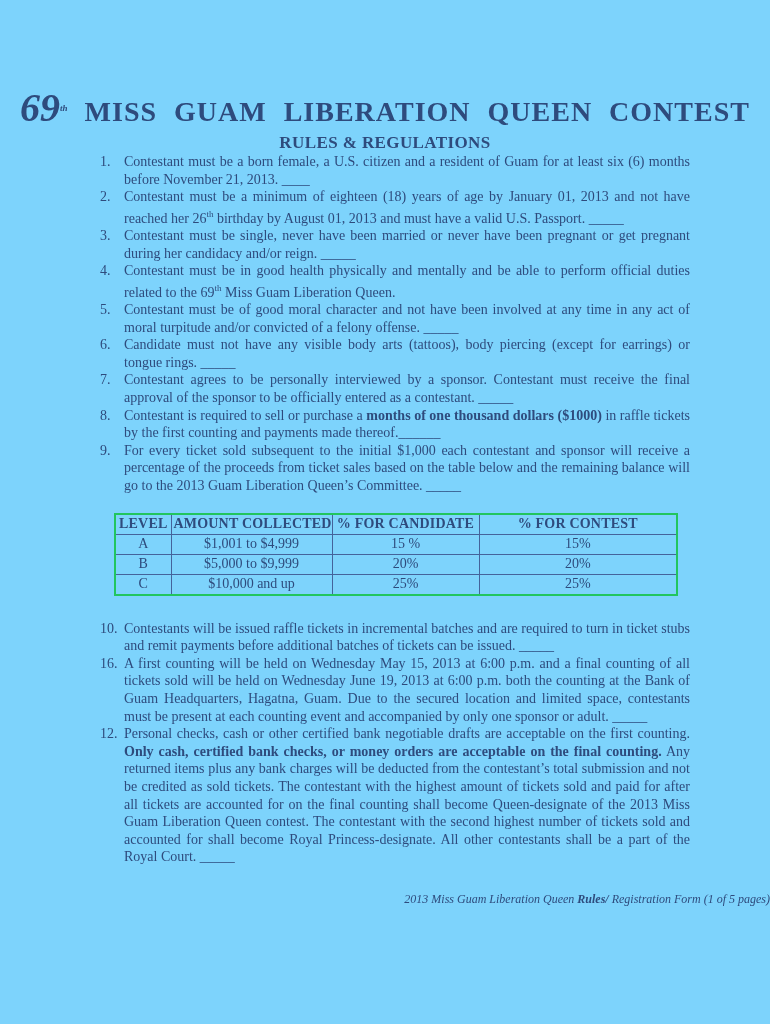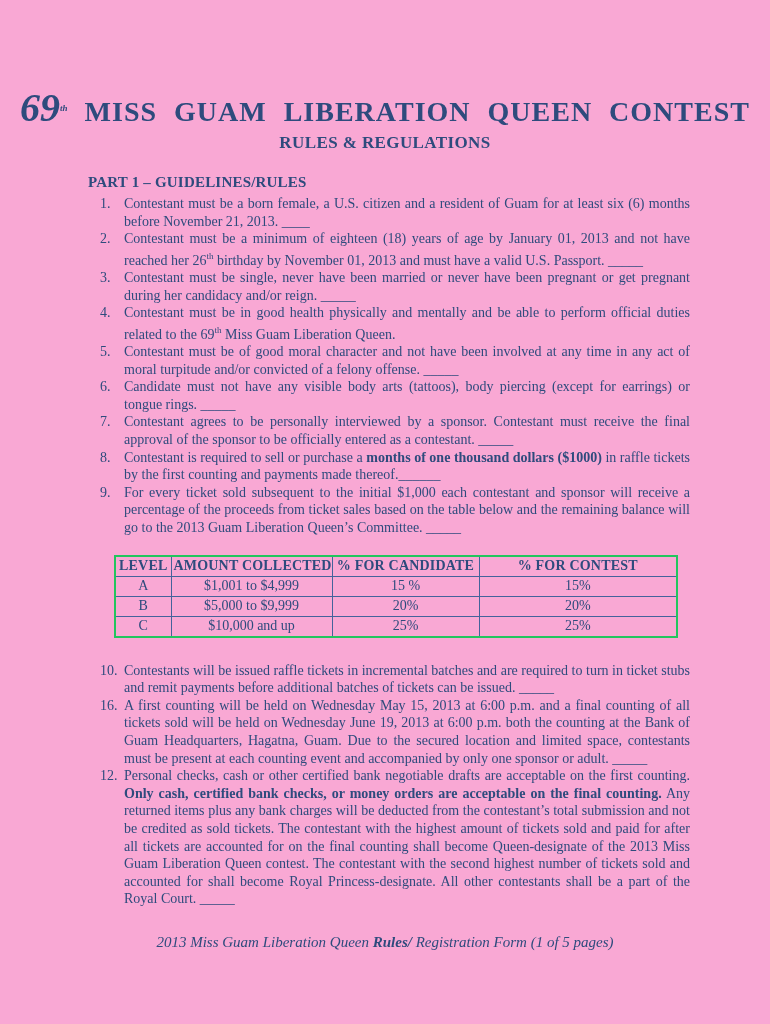--- a/index.html
+++ b/index.html
@@ -1,19 +1,19 @@
 <!DOCTYPE html>
 <html><head>
 <meta charset="utf-8">
 <style>
   html,body{margin:0;padding:0;background:#ffffff;}
   .page{
     position:relative;
     width:770px;height:1024px;
-    background:#f9a8d4;
+    background:#7dd3fc;
     color:#2e4b7d;
     font-family:"Liberation Serif", serif;
     box-sizing:border-box;
     padding-top:86px;
     overflow:hidden;
   }
   
   .doc-header{text-align:center;}
   .title{
     margin:0;
@@ -83,47 +83,46 @@
   }
   .ctable th{font-weight:bold;letter-spacing:0.2px;}
   .col-level{width:56px;}
   .col-amount{width:161px;}
   .col-candidate{width:147px;}
   .col-sponsor{width:198px;}
   .part2{margin-top:24px;}
   
   .footer{
     margin-top:26px;
-    text-align:center;
+    text-align:right;
     font-style:italic;
-    font-size:15px;
+    font-size:12px;
   }
 </style>
 </head>
 <body>
 
 <div class="page">
 
   <div class="doc-header">
     <h1 class="title"><span class="title-num"><em>69</em><sup class="title-sup">th</sup></span>
       <span class="title-text">MISS GUAM LIBERATION QUEEN CONTEST</span>
     </h1>
     <div class="subtitle">RULES &amp; REGULATIONS</div>
   </div>
 
-  <div class="section-heading">PART 1 – GUIDELINES/RULES</div>
 
   <div class="rules" id="rules-part1">
       <div class="rule-row">
         <div class="rule-num">1.</div>
         <div class="rule-text"><span>Contestant must be a born female, a U.S. citizen and a resident of Guam for at least six (6) months before November 21, 2013. ____</span></div>
       </div>
       <div class="rule-row">
         <div class="rule-num">2.</div>
-        <div class="rule-text"><span>Contestant must be a minimum of eighteen (18) years of age by January 01, 2013 and not have reached her 26</span><sup>th</sup><span> birthday by November 01, 2013 and must have a valid U.S. Passport. _____</span></div>
+        <div class="rule-text"><span>Contestant must be a minimum of eighteen (18) years of age by January 01, 2013 and not have reached her 26</span><sup>th</sup><span> birthday by August 01, 2013 and must have a valid U.S. Passport. _____</span></div>
       </div>
       <div class="rule-row">
         <div class="rule-num">3.</div>
         <div class="rule-text"><span>Contestant must be single, never have been married or never have been pregnant or get pregnant during her candidacy and/or reign. _____</span></div>
       </div>
       <div class="rule-row">
         <div class="rule-num">4.</div>
         <div class="rule-text"><span>Contestant must be in good health physically and mentally and be able to perform official duties related to the 69</span><sup>th</sup><span> Miss Guam Liberation Queen.</span></div>
       </div>
       <div class="rule-row">

